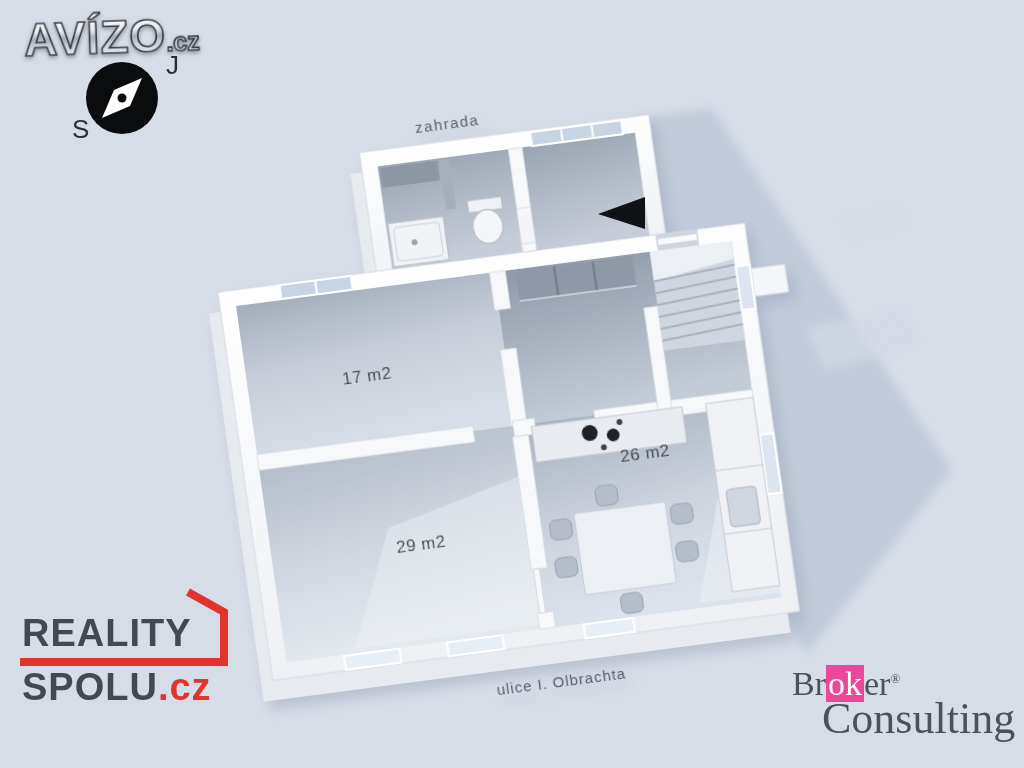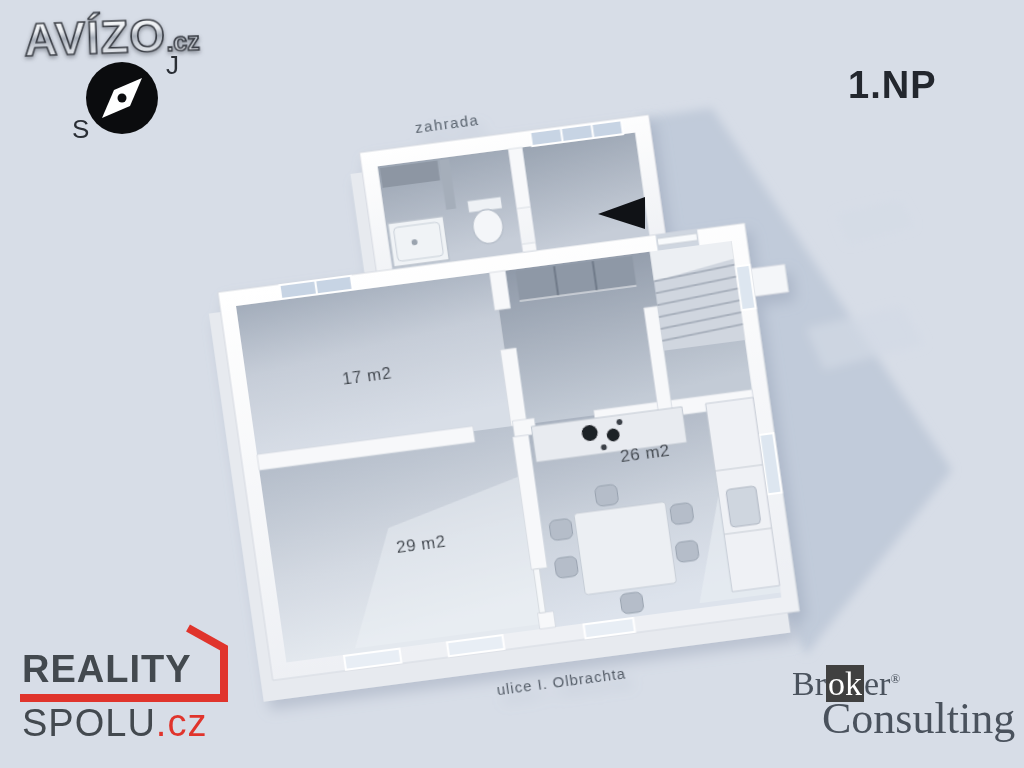--- a/index.html
+++ b/index.html
@@ -24,39 +24,39 @@
   
   .compass { position:absolute; left:60px; top:48px; }
 
   
   .np {
     position:absolute; left:848px; top:64px;
     font-size:38px; font-weight:600; letter-spacing:1px; color:#23272e;
   }
 
   
-  .reality { position:absolute; left:14px; top:624px; width:260px; height:140px; }
+  .reality { position:absolute; left:14px; top:588px; width:260px; height:140px; }
   .reality .shape { position:absolute; left:0; top:0; }
   .rs-line1 {
     position:absolute; left:8px; top:24px;
     font-size:38px; font-weight:800; letter-spacing:1px; color:#43494f;
   }
   .rs-line2 {
     position:absolute; left:8px; top:78px;
-    font-size:38px; font-weight:400; letter-spacing:1px; color:#43494f;
+    font-size:38px; font-weight:700; letter-spacing:1px; color:#43494f;
   }
   .rs-line2 .tld { color:#e0342c; }
 
   
   .broker {
     position:absolute; left:792px; top:666px; width:230px;
     font-family:"Liberation Serif", serif; color:#4a525d; line-height:1.05;
   }
   .b-line1 { font-size:34px; }
-  .b-hl { background:#404040; color:#ffffff; padding:0 2px; }
+  .b-hl { background:#ec4899; color:#ffffff; padding:0 2px; }
   .b-reg { font-size:13px; vertical-align:super; }
   .b-line2 { font-size:44px; margin:-6px 0 0 30px; }
 </style>
 </head>
 <body>
 
 <div class="stage">
 
   <svg class="scene" width="1024" height="768" viewBox="0 0 1024 768">
     <defs>
@@ -224,21 +224,20 @@
   <div class="avizo"><span>AVÍZO</span><span class="tld">.cz</span></div>
 
   <svg class="compass" width="130" height="100" viewBox="0 0 130 100">
     <circle cx="62" cy="50" r="36" fill="#0b0c0e"></circle>
     <polygon points="82,30 70,58 42,70 54,42" fill="#ffffff"></polygon>
     <circle cx="62" cy="50" r="4.5" fill="#0b0c0e"></circle>
     <text x="12" y="90" font-size="26" fill="#2a2e35" font-family="Liberation Sans, sans-serif">S</text>
     <text x="106" y="26" font-size="26" fill="#2a2e35" font-family="Liberation Sans, sans-serif">J</text>
   </svg>
 
-  <div class="np">1.NP</div>
 
   <div class="reality">
     <svg class="shape" width="260" height="140" viewBox="0 0 260 140">
       <polyline points="6,74 210,74 210,24 174,4" fill="none" stroke="#e0342c" stroke-width="8"></polyline>
     </svg>
     <div class="rs-line1">REALITY</div>
     <div class="rs-line2"><span>SPOLU</span><span class="tld">.cz</span></div>
   </div>
 
   <div class="broker">

